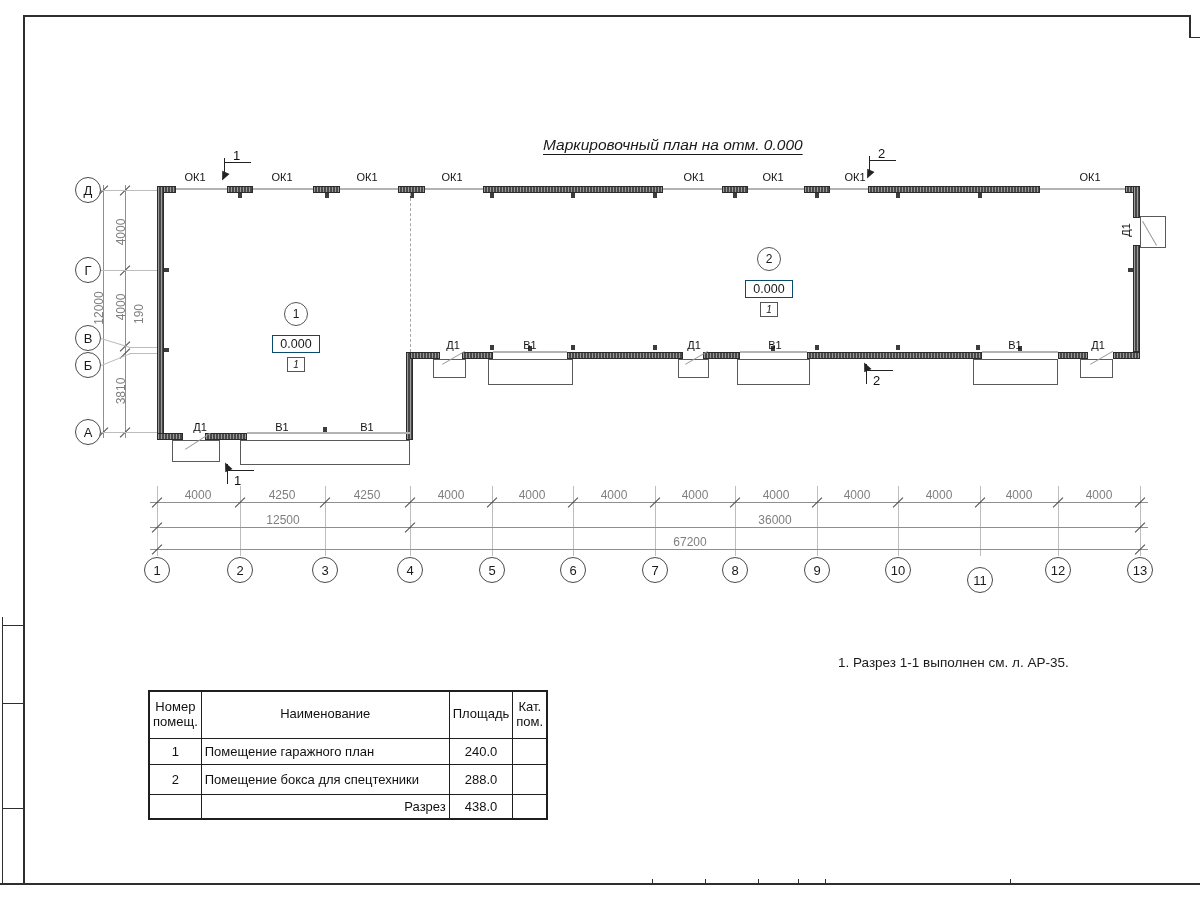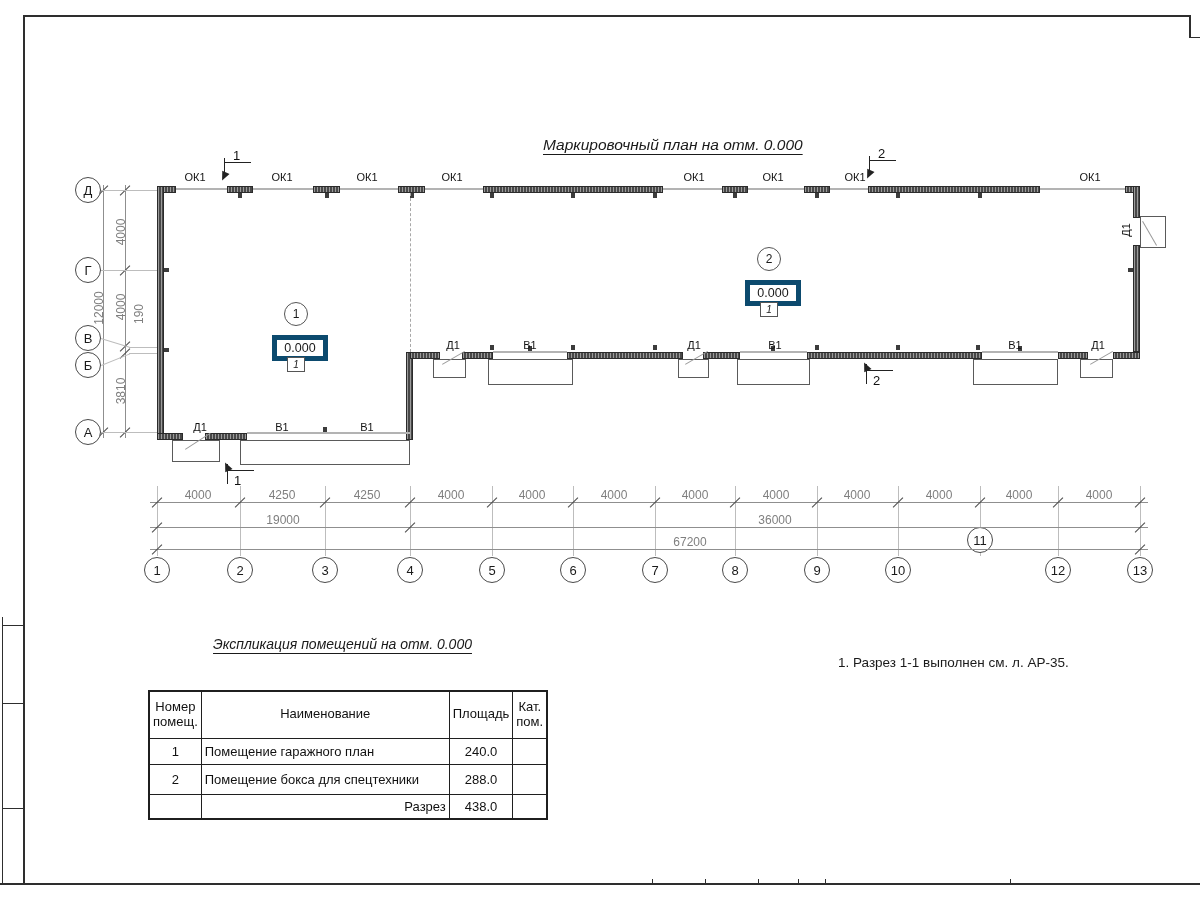--- a/index.html
+++ b/index.html
@@ -14,21 +14,21 @@
   .porch{position:absolute;border:1px solid #5a5a5a;box-sizing:border-box;background:#fff;}
   .swing{position:absolute;height:1px;background:#9a9a9a;transform-origin:0 0;}
   .dimtext{position:absolute;color:#7f7f7f;font-size:12px;white-space:nowrap;text-align:center;}
   .dimrot{position:absolute;color:#7f7f7f;font-size:12px;white-space:nowrap;transform:rotate(-90deg);transform-origin:center center;text-align:center;}
   .tick{position:absolute;width:14px;height:1px;background:#4c4c4c;transform:rotate(-45deg);}
   .bubble{position:absolute;width:26px;height:26px;border:1px solid #4a4a4a;border-radius:50%;background:#fff;
           display:flex;align-items:center;justify-content:center;font-size:13px;color:#1a1a1a;box-sizing:border-box;}
   .olabel{position:absolute;font-size:11px;color:#141414;text-align:center;width:34px;white-space:nowrap;}
   .roomcirc{position:absolute;width:22px;height:22px;border:1px solid #555;border-radius:50%;background:#fff;
             display:flex;align-items:center;justify-content:center;font-size:12px;}
-  .elevbox{position:absolute;border:5px solid #0c4a6e;background:#fff;display:flex;align-items:center;justify-content:center;
+  .elevbox{position:absolute;border:1px solid #0c4a6e;background:#fff;display:flex;align-items:center;justify-content:center;
            font-size:12.5px;}
   .floorbox{position:absolute;border:1px solid #555;background:#fff;display:flex;align-items:center;justify-content:center;
             font-size:10px;font-style:italic;}
   .dashline{position:absolute;border-left:1px dashed #a8a8a8;width:0;}
   .title{position:absolute;font-style:italic;text-decoration:underline;text-underline-offset:4px;white-space:nowrap;}
   .secdigit{position:absolute;font-size:13px;color:#111;}
   .tri{position:absolute;width:0;height:0;}
   .tri-dl{border-left:4px solid transparent;border-right:4px solid transparent;border-top:9px solid #222;transform:rotate(25deg);}
   .tri-ul{border-left:4px solid transparent;border-right:4px solid transparent;border-bottom:9px solid #222;transform:rotate(-25deg);}
   
@@ -49,21 +49,20 @@
   <div class="frameln" style="left:23px;top:15px;width:2px;height:869px;"></div>
   <div class="frameln" style="left:0;top:883px;width:1200px;height:2px;"></div>
   <div class="frameln" style="left:1189px;top:15px;width:2px;height:23px;"></div>
   <div class="frameln" style="left:1189px;top:37px;width:11px;height:1px;"></div>
   <div class="frameln" style="left:2px;top:617px;width:1px;height:267px;"></div>
   <div class="frameln" style="left:2px;top:625px;width:21px;height:1px;"></div>
   <div class="frameln" style="left:2px;top:703px;width:21px;height:1px;"></div>
   <div class="frameln" style="left:2px;top:808px;width:21px;height:1px;"></div>
 
   <div class="title" style="left:543px;top:136px;width:255px;text-align:center;font-size:15.5px;">Маркировочный план на отм. 0.000</div>
-  <div class="title" style="left:200px;top:636px;width:285px;text-align:center;font-size:14px;">Экспликация помещений на отм. 0.000</div>
   <div id="note" style="left:838px;top:655px;">1. Разрез 1-1 выполнен см. л. АР-35.</div>
 
   <table id="expl-table">
     <colgroup>
         <col style="width:44px">
         <col style="width:248px">
         <col style="width:60px">
         <col style="width:28px">
       </colgroup>
     <tbody>
@@ -109,21 +108,21 @@
       <div class="bubble" style="left: 560px; top: 557px;">6</div>
       <div style="position: absolute; left: 655px; top: 486px; width: 1px; height: 70px; background: rgb(189, 189, 189);"></div>
       <div class="bubble" style="left: 642px; top: 557px;">7</div>
       <div style="position: absolute; left: 735px; top: 486px; width: 1px; height: 70px; background: rgb(189, 189, 189);"></div>
       <div class="bubble" style="left: 722px; top: 557px;">8</div>
       <div style="position: absolute; left: 817px; top: 486px; width: 1px; height: 70px; background: rgb(189, 189, 189);"></div>
       <div class="bubble" style="left: 804px; top: 557px;">9</div>
       <div style="position: absolute; left: 898px; top: 486px; width: 1px; height: 70px; background: rgb(189, 189, 189);"></div>
       <div class="bubble" style="left: 885px; top: 557px;">10</div>
       <div style="position: absolute; left: 980px; top: 486px; width: 1px; height: 70px; background: rgb(189, 189, 189);"></div>
-      <div class="bubble" style="left: 967px; top: 527px;">11</div>
+      <div class="bubble" style="left: 967px; top: 567px;">11</div>
       <div style="position: absolute; left: 1058px; top: 486px; width: 1px; height: 70px; background: rgb(189, 189, 189);"></div>
       <div class="bubble" style="left: 1045px; top: 557px;">12</div>
       <div style="position: absolute; left: 1140px; top: 486px; width: 1px; height: 70px; background: rgb(189, 189, 189);"></div>
       <div class="bubble" style="left: 1127px; top: 557px;">13</div>
       <div style="position: absolute; left: 150px; top: 502px; width: 998px; height: 1px; background: rgb(143, 143, 143);"></div>
       <div style="position: absolute; left: 150px; top: 527px; width: 998px; height: 1px; background: rgb(143, 143, 143);"></div>
       <div style="position: absolute; left: 150px; top: 549px; width: 998px; height: 1px; background: rgb(143, 143, 143);"></div>
       <div class="tick" style="left: 150px; top: 502px;"></div>
       <div class="tick" style="left: 233px; top: 502px;"></div>
       <div class="tick" style="left: 318px; top: 502px;"></div>
@@ -147,21 +146,21 @@
       <div class="dimtext" style="left: 342px; top: 488px; width: 50px;">4250</div>
       <div class="dimtext" style="left: 426px; top: 488px; width: 50px;">4000</div>
       <div class="dimtext" style="left: 507px; top: 488px; width: 50px;">4000</div>
       <div class="dimtext" style="left: 589px; top: 488px; width: 50px;">4000</div>
       <div class="dimtext" style="left: 670px; top: 488px; width: 50px;">4000</div>
       <div class="dimtext" style="left: 751px; top: 488px; width: 50px;">4000</div>
       <div class="dimtext" style="left: 832px; top: 488px; width: 50px;">4000</div>
       <div class="dimtext" style="left: 914px; top: 488px; width: 50px;">4000</div>
       <div class="dimtext" style="left: 994px; top: 488px; width: 50px;">4000</div>
       <div class="dimtext" style="left: 1074px; top: 488px; width: 50px;">4000</div>
-      <div class="dimtext" style="left: 253px; top: 513px; width: 60px;">19000</div>
+      <div class="dimtext" style="left: 253px; top: 513px; width: 60px;">12500</div>
       <div class="dimtext" style="left: 745px; top: 513px; width: 60px;">36000</div>
       <div class="dimtext" style="left: 660px; top: 535px; width: 60px;">67200</div>
       <div style="position: absolute; left: 103px; top: 185px; width: 1px; height: 253px; background: rgb(143, 143, 143);"></div>
       <div style="position: absolute; left: 125px; top: 185px; width: 1px; height: 253px; background: rgb(143, 143, 143);"></div>
       <div class="tick" style="left: 118px; top: 190px;"></div>
       <div class="tick" style="left: 118px; top: 270px;"></div>
       <div class="tick" style="left: 118px; top: 346px;"></div>
       <div class="tick" style="left: 118px; top: 353px;"></div>
       <div class="tick" style="left: 118px; top: 432px;"></div>
       <div class="tick" style="left: 96px; top: 190px;"></div>

